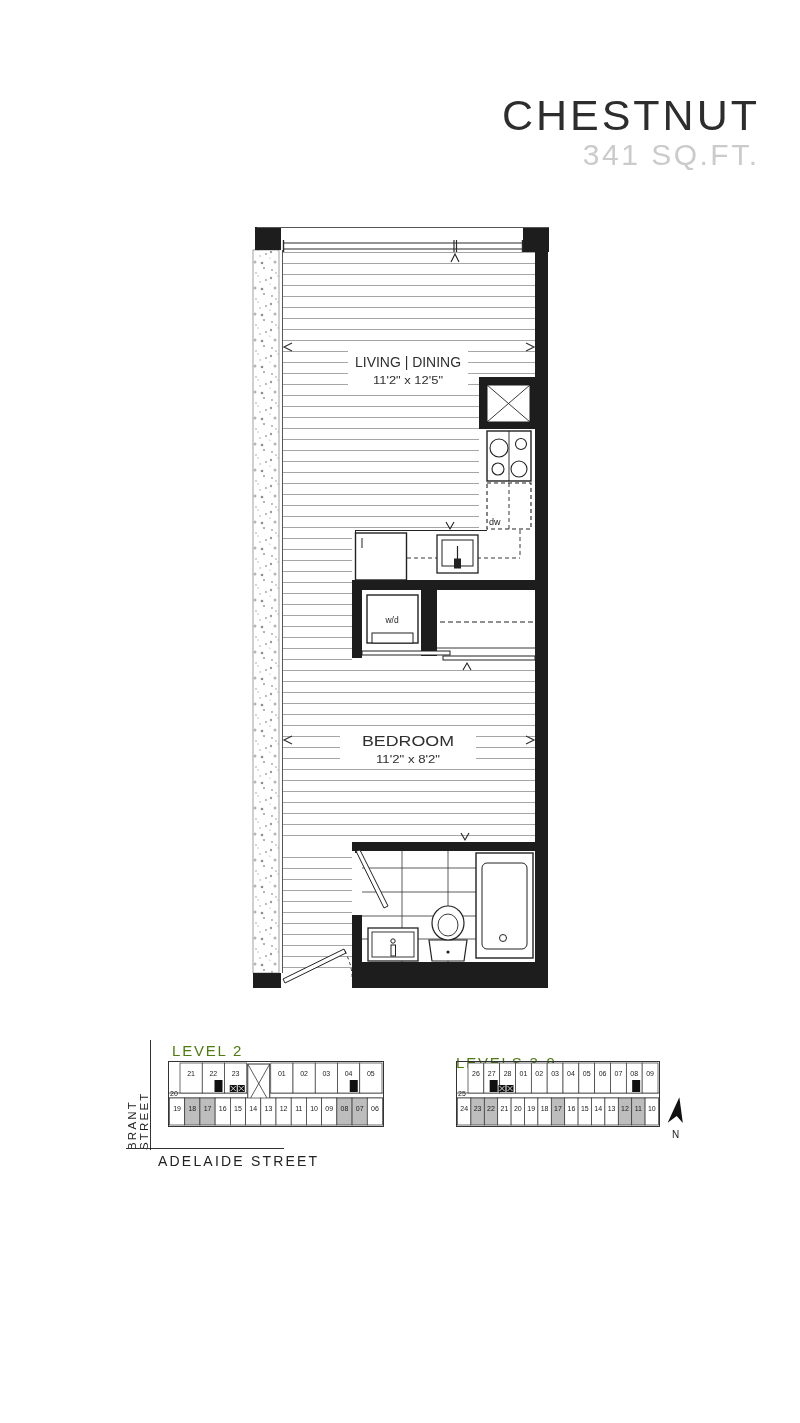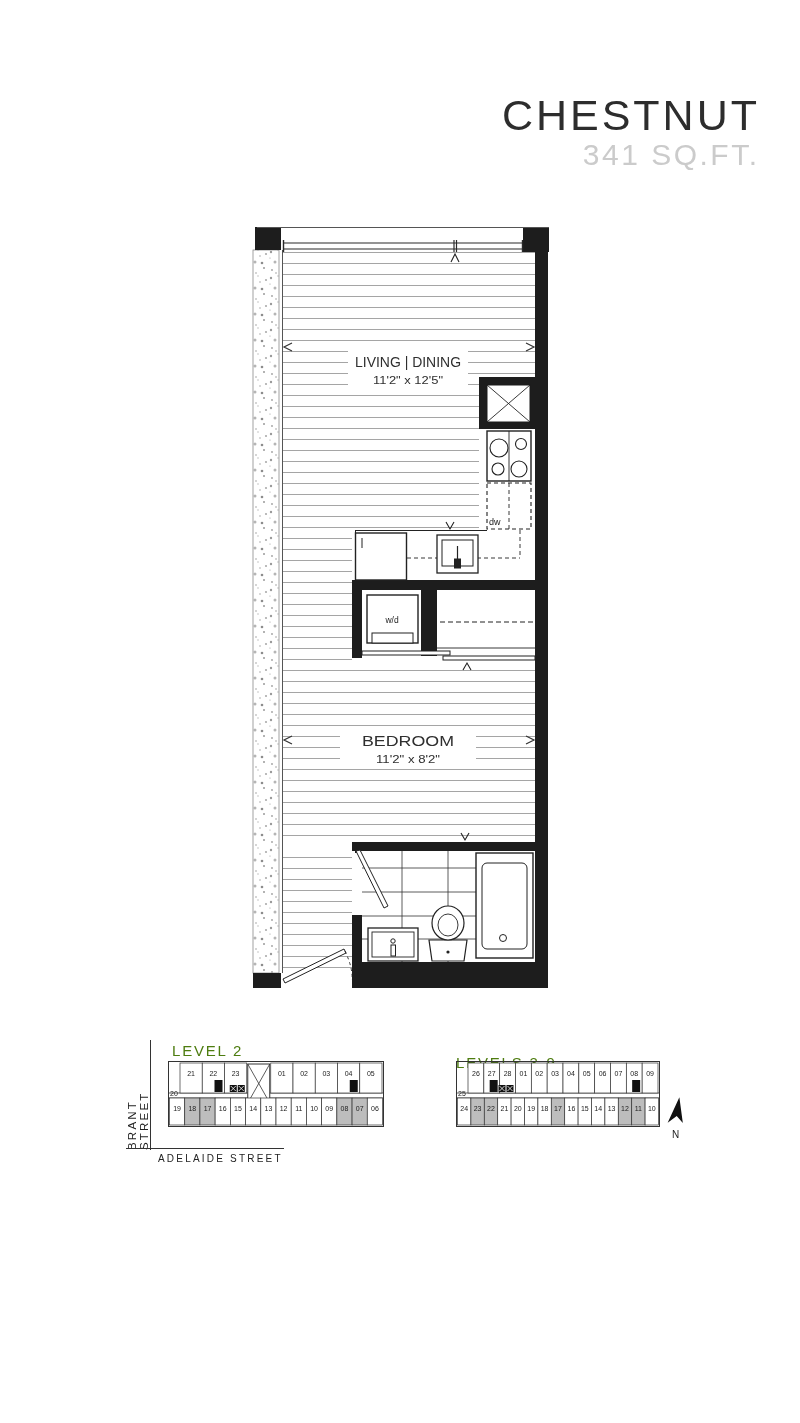--- a/index.html
+++ b/index.html
@@ -12,21 +12,21 @@
             color:#cbcbcb;line-height:26px;}
   .plan-wrap{position:absolute;left:248px;top:222px;}
   .kp2{position:absolute;left:167px;top:1060px;}
   .kp39{position:absolute;left:455px;top:1060px;}
   .kplabel{position:absolute;font-size:15px;letter-spacing:1.8px;color:#4d7c0f;}
   .lbl-l2{left:172px;top:1042px;}
   .lbl-l39{left:456px;top:1042px;margin-top:12px;}
   .street-v{position:absolute;left:126px;top:1042px;height:108px;
             writing-mode:vertical-rl;transform:rotate(180deg);
             font-size:11.5px;letter-spacing:2.2px;color:#222;}
-  .street-h{position:absolute;left:158px;top:1153px;font-size:10px;letter-spacing:2.2px;color:#222;}
+  .street-h{position:absolute;left:158px;top:1153px;font-size:14px;letter-spacing:2.2px;color:#222;}
   .vline{position:absolute;left:150px;top:1040px;width:1.2px;height:110px;background:#333;}
   .hline{position:absolute;left:126px;top:1148px;width:158px;height:1.2px;background:#333;}
   .north{position:absolute;left:666px;top:1094px;}
   svg text{font-family:"Liberation Sans",sans-serif;}
 </style>
 </head>
 <body>
 
 <header class="hdr">
   <h1>CHESTNUT</h1>

